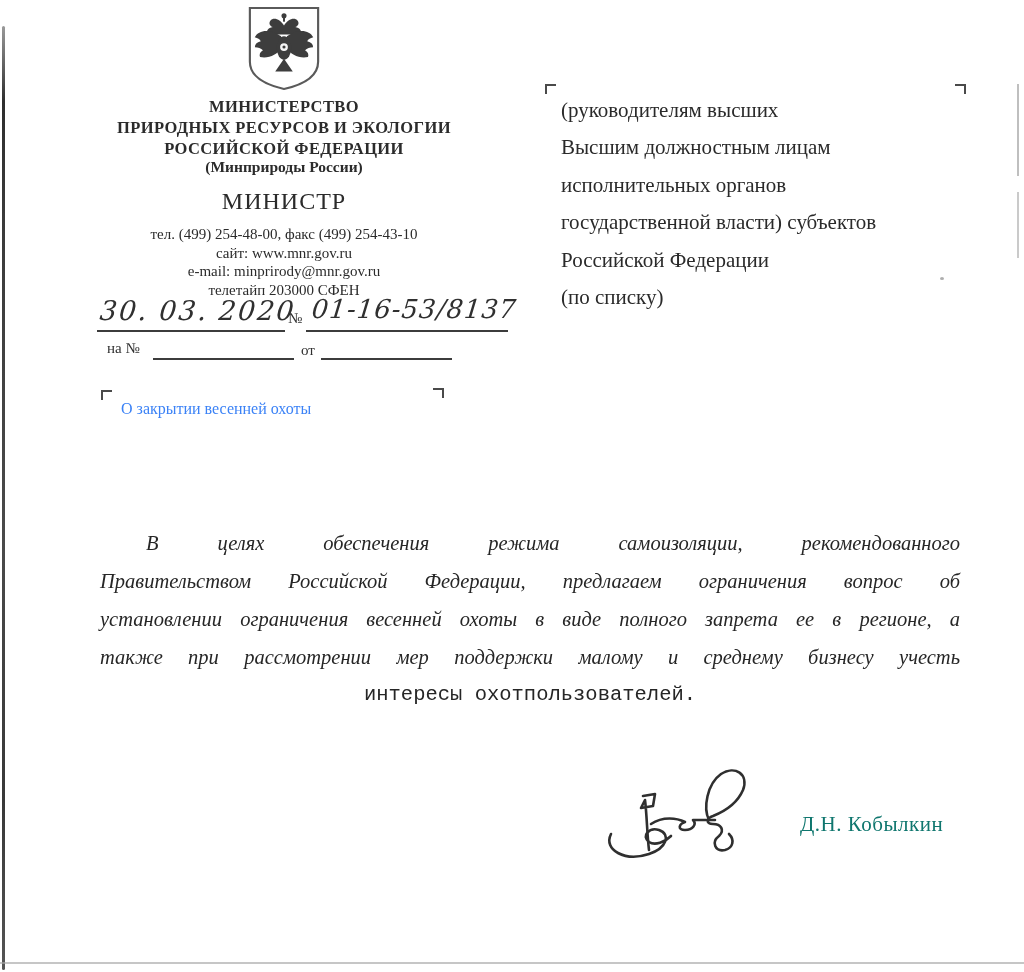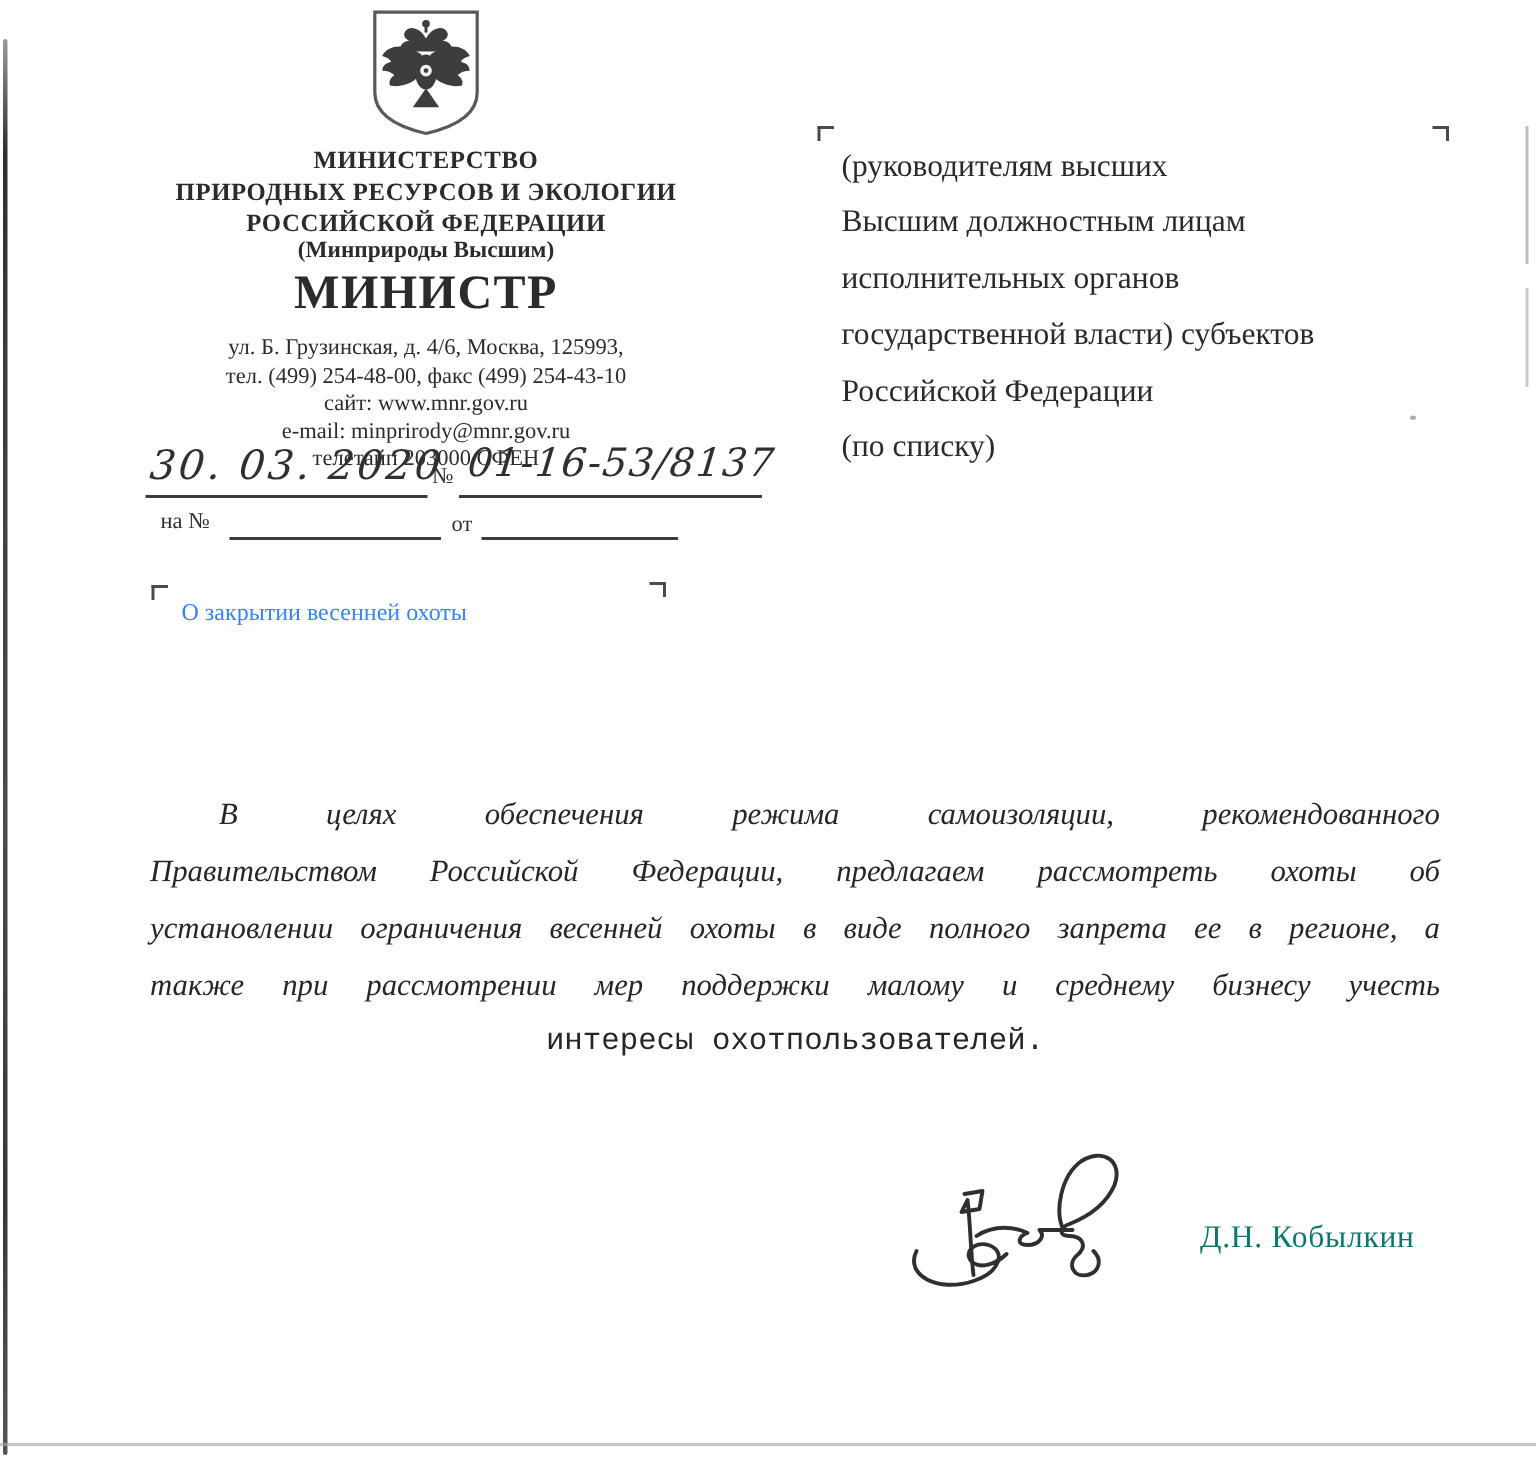--- a/index.html
+++ b/index.html
@@ -28,21 +28,21 @@
   .speck { position:absolute; left:940px; top:277px; width:4px; height:3px; background:#9a9a9a; border-radius:50%; opacity:.8; }
 
   
   .letterhead {
     position:absolute; left:88px; top:0; width:392px;
     text-align:center;
   }
   .emblem { margin:4px auto 0 auto; display:block; }
   .ministry-name { margin-top:5px; font-weight:bold; font-size:16.5px; line-height:16px; letter-spacing:.4px; }
   .ministry-short { font-weight:bold; font-size:15.5px; margin-top:1px; }
-  .minister-title { font-weight:bold; font-size:32px; letter-spacing:1px; margin-top:0; }
+  .minister-title { font-weight:normal; font-size:24px; letter-spacing:1px; margin-top:12px; }
   .contact { font-size:15px; line-height:18.6px; margin-top:10px; }
 
   
   .hand {
     font-family:"DejaVu Serif","Liberation Serif",serif;
     font-style:italic; color:#303030;
     transform:skewX(-6deg);
     white-space:nowrap;
   }
   .ref-date   { position:absolute; left:100px; top:295px; font-size:27px; letter-spacing:2px; }
@@ -107,24 +107,23 @@
         <path d="M43,33 c11,-8 23,-7 27,1 c-3,.8 -5.2,2 -6.2,4 c4.2,1 6.2,3.2 6,6.2 c-3.2,0 -6.2,1 -8.2,3 c3,2 4,4.2 3,7 c-8.5,2 -18,-2.5 -21.6,-9 z"></path>
         <ellipse cx="40" cy="45" rx="7.5" ry="12"></ellipse>
         <path d="M40,56 l-9,13 h18 z"></path>
         <circle cx="40" cy="44" r="4" fill="#f4f4f4"></circle>
         <circle cx="40" cy="44" r="1.6" fill="#3d3d3d"></circle>
       </g>
     </svg>
     <div class="ministry-name">МИНИСТЕРСТВО</div>
     <div class="ministry-name">ПРИРОДНЫХ РЕСУРСОВ И ЭКОЛОГИИ</div>
     <div class="ministry-name">РОССИЙСКОЙ ФЕДЕРАЦИИ</div>
-    <div class="ministry-short">(Минприроды Высшим)</div>
+    <div class="ministry-short">(Минприроды России)</div>
     <div class="minister-title">МИНИСТР</div>
     <div class="contact">
-      <div>ул. Б. Грузинская, д. 4/6, Москва, 125993,</div>
       <div>тел. (499) 254-48-00, факс (499) 254-43-10</div>
       <div>сайт: www.mnr.gov.ru</div>
       <div>e-mail: minprirody@mnr.gov.ru</div>
       <div>телетайп 203000 СФЕН</div>
     </div>
   </div>
 
   <div class="hand ref-date">30. 03. 2020</div>
   <div class="label-small num-sign">№</div>
   <div class="hand ref-number">01-16-53/8137</div>
@@ -145,21 +144,21 @@
     <div>Российской Федерации</div>
     <div>(по списку)</div>
   </div>
 
   <div class="corner tl" style="left:101px; top:390px;"></div>
   <div class="corner tr" style="left:433px; top:388px;"></div>
   <div class="subject">О закрытии весенней охоты</div>
 
   <div class="body-text">
     <div class="jline first">В целях обеспечения режима самоизоляции, рекомендованного</div>
-    <div class="jline">Правительством Российской Федерации, предлагаем рассмотреть охоты об</div>
+    <div class="jline">Правительством Российской Федерации, предлагаем ограничения вопрос об</div>
     <div class="jline">установлении ограничения весенней охоты в виде полного запрета ее в регионе, а</div>
     <div class="jline">также при рассмотрении мер поддержки малому и среднему бизнесу учесть</div>
     <div class="lline">интересы охотпользователей.</div>
   </div>
 
   <svg class="sig-svg" width="180" height="118" viewBox="0 0 180 118">
     <g fill="none" stroke="#2f2f2f" stroke-width="2.6" stroke-linecap="round" stroke-linejoin="round">
       <path d="M14,84 C6,100 28,112 52,104 C70,98 74,84 62,80 C52,77 44,86 52,92 C58,96 68,92 74,86"></path>
       <path d="M46,46 L58,44 L56,56 L44,58 L48,50 C50,66 50,84 52,100"></path>
       <path d="M54,74 C66,66 80,68 88,72 C82,74 80,80 88,80 C96,80 100,74 96,70 L118,70"></path>

